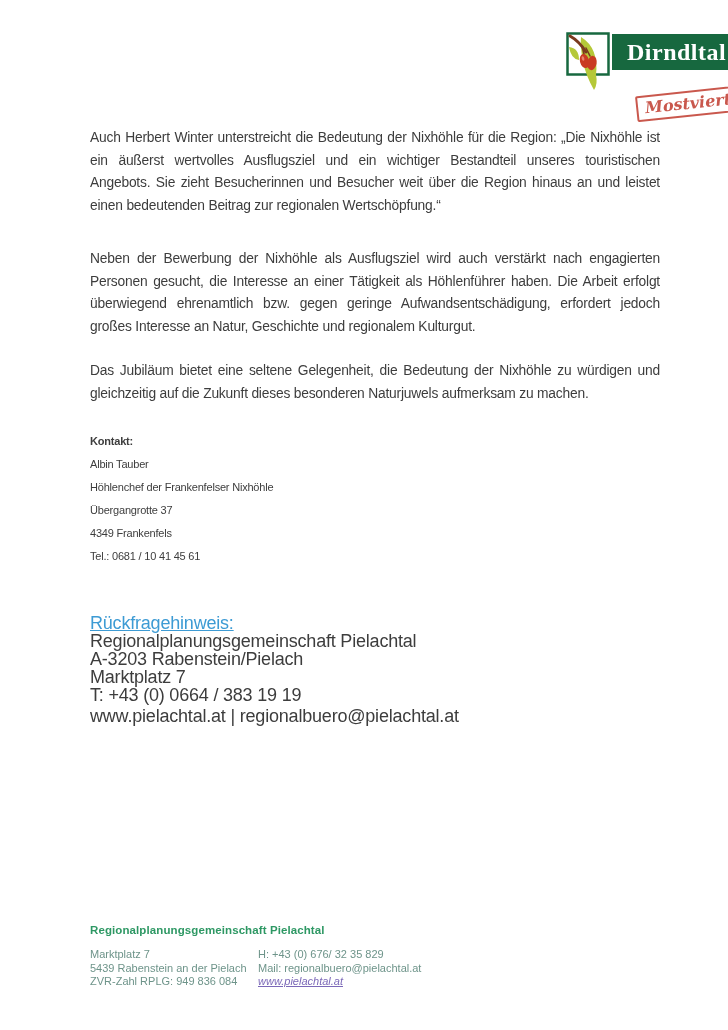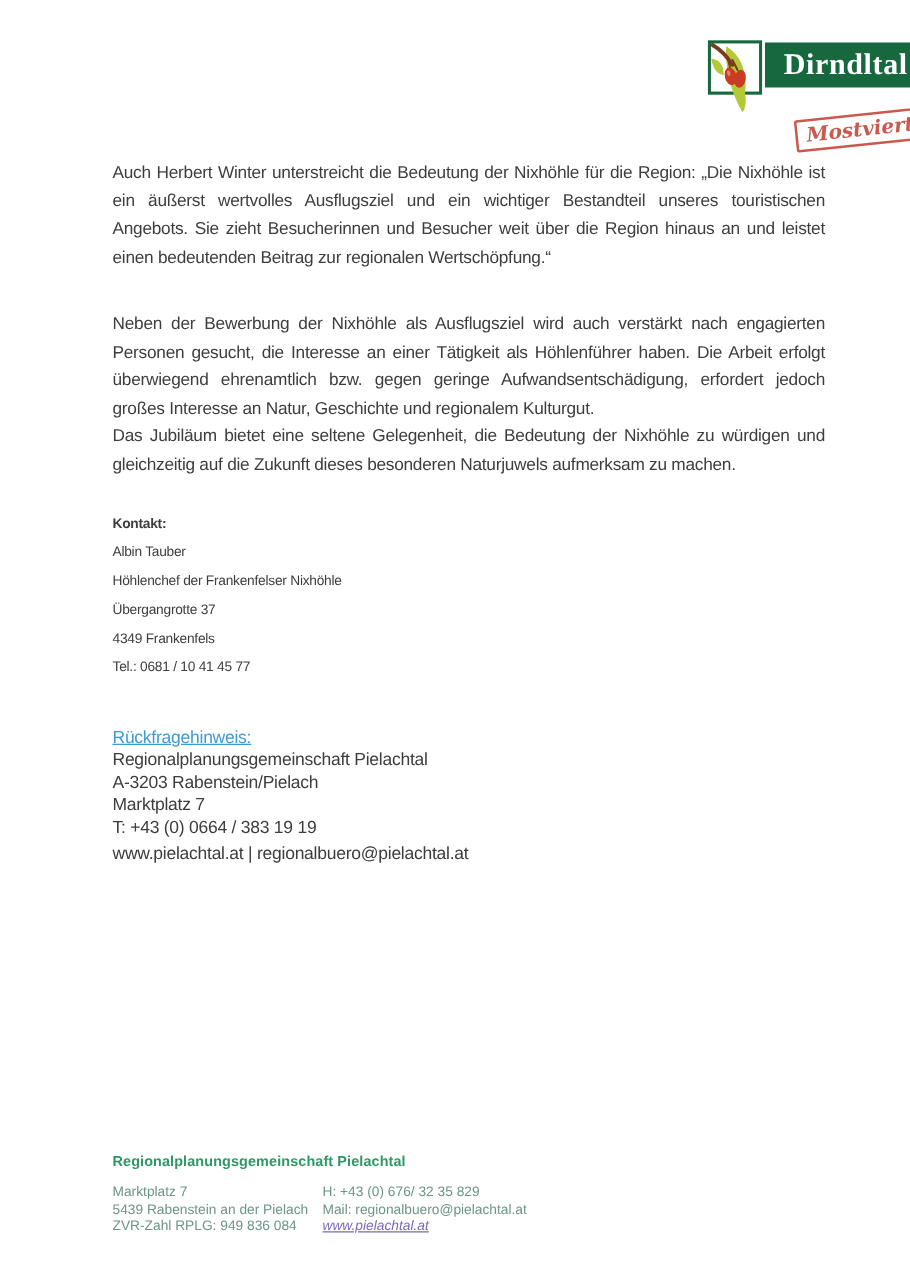--- a/index.html
+++ b/index.html
@@ -43,30 +43,30 @@
     opacity:0.9;
   }
 
   
   .content{position:absolute;left:90px;top:127px;width:570px;}
   .content p{
     margin:0;font-size:13.8px;line-height:22.5px;letter-spacing:-0.2px;
     text-align:justify;color:var(--body-text);
   }
   .content p.para-1{margin-bottom:31px;}
-  .content p.para-2{}
+  .content p.para-2{margin-bottom:22px;}
   .content p.para-3{margin-bottom:25px;}
 
   
   .contact{font-size:11px;line-height:23px;letter-spacing:-0.2px;}
   .contact .heading{font-weight:bold;}
   .contact div{white-space:nowrap;}
 
   
-  .inquiry{margin-top:34px;font-size:14px;line-height:18px;letter-spacing:-0.2px;}
+  .inquiry{margin-top:46px;font-size:18px;line-height:18px;letter-spacing:-0.2px;}
   .inquiry .link-heading{
     color:var(--link-blue);text-decoration:underline;cursor:pointer;
     display:inline-block;
   }
   .inquiry .websites{margin-top:3px;line-height:18px;}
 
   
   .footer{position:absolute;left:90px;top:924px;width:570px;}
   .footer-heading{
     color:var(--footer-green);font-weight:bold;font-size:11.5px;
@@ -107,21 +107,21 @@
     <p class="para-1">Auch Herbert Winter unterstreicht die Bedeutung der Nixhöhle für die Region: „Die Nixhöhle ist ein äußerst wertvolles Ausflugsziel und ein wichtiger Bestandteil unseres touristischen Angebots. Sie zieht Besucherinnen und Besucher weit über die Region hinaus an und leistet einen bedeutenden Beitrag zur regionalen Wertschöpfung.“</p>
     <p class="para-2">Neben der Bewerbung der Nixhöhle als Ausflugsziel wird auch verstärkt nach engagierten Personen gesucht, die Interesse an einer Tätigkeit als Höhlenführer haben. Die Arbeit erfolgt überwiegend ehrenamtlich bzw. gegen geringe Aufwandsentschädigung, erfordert jedoch großes Interesse an Natur, Geschichte und regionalem Kulturgut.</p>
     <p class="para-3">Das Jubiläum bietet eine seltene Gelegenheit, die Bedeutung der Nixhöhle zu würdigen und gleichzeitig auf die Zukunft dieses besonderen Naturjuwels aufmerksam zu machen.</p>
 
     <div class="contact">
       <div class="heading">Kontakt:</div>
       <div>Albin Tauber</div>
       <div>Höhlenchef der Frankenfelser Nixhöhle</div>
       <div>Übergangrotte 37</div>
       <div>4349 Frankenfels</div>
-      <div>Tel.: 0681 / 10 41 45 77</div>
+      <div>Tel.: 0681 / 10 41 45 61</div>
     </div>
 
     <div class="inquiry">
       <div>
         <span class="link-heading">Rückfragehinweis:</span>
       </div>
       <div>Regionalplanungsgemeinschaft Pielachtal</div>
       <div>A-3203 Rabenstein/Pielach</div>
       <div>Marktplatz 7</div>
       <div>T: +43 (0) 0664 / 383 19 19</div>

